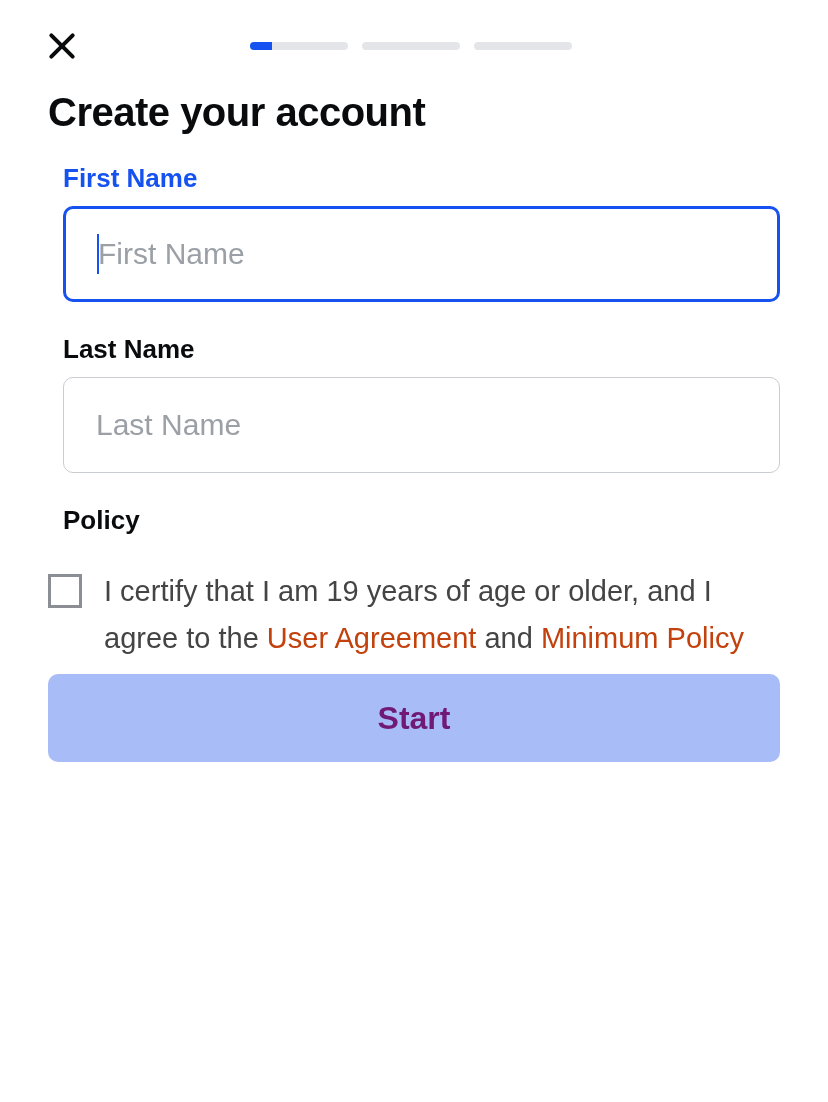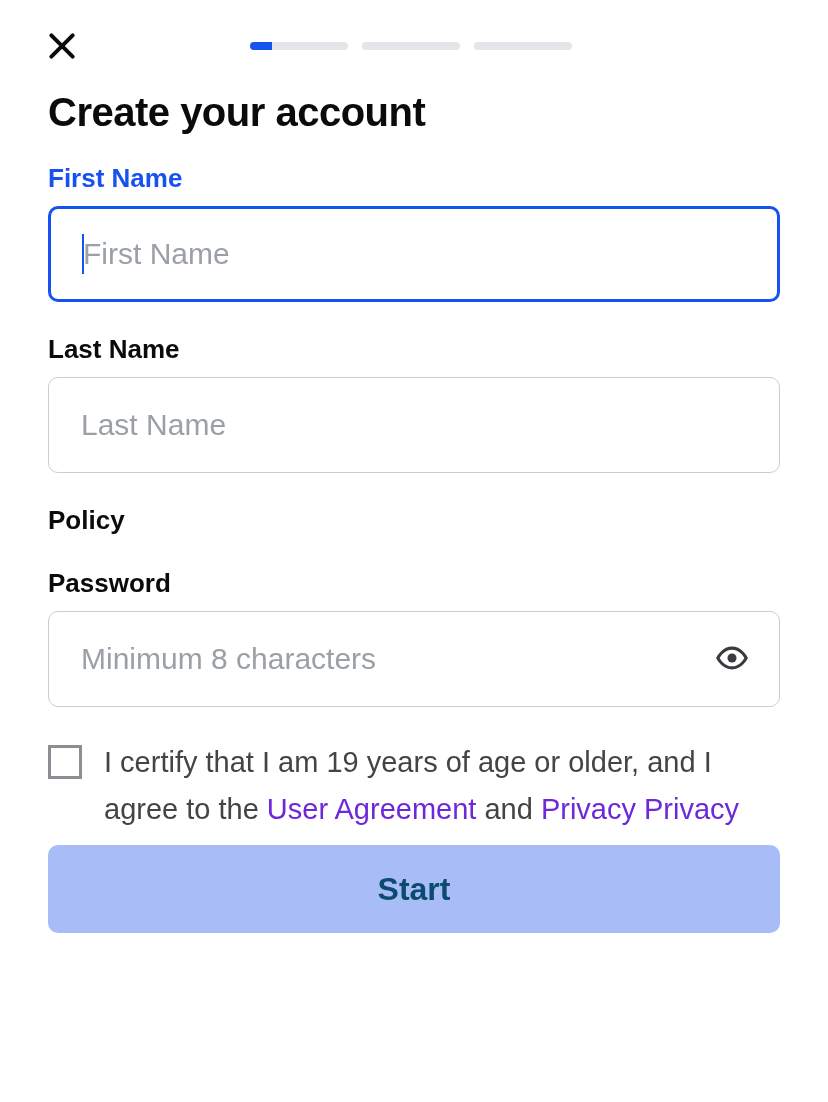--- a/index.html
+++ b/index.html
@@ -41,21 +41,21 @@
       position: absolute; left: 0; top: 0; bottom: 0;
       background: #1652f0;
     }
     .topbar .spacer-right { width: 40px; height: 40px; }
     h1.title {
       font-size: 40px;
       font-weight: 700;
       letter-spacing: -0.5px;
       margin: 6px 0 28px 0;
     }
-    .field { display: block; margin-bottom: 32px; }
+    .field { display: block; margin-bottom: 32px; margin-left: 15px; }
     .field-label {
       font-size: 26px;
       font-weight: 600;
       margin-bottom: 12px;
       color: #0a0b0d;
     }
     .field-label.active { color: #1652f0; }
     .input-wrap { position: relative; }
     .text-input {
       width: 100%;
@@ -96,31 +96,31 @@
       background: #fff;
       margin-top: 6px;
       cursor: pointer;
     }
     .consent-text {
       font-size: 29px;
       line-height: 47px;
       color: #444;
     }
     .consent-text a {
-      color: #6d28d9;
+      color: #c2410c;
       text-decoration: none;
       cursor: pointer;
     }
     .primary-btn {
       width: 100%;
       height: 88px;
       border: none;
       border-radius: 10px;
       background: #a8bdf8;
-      color: #0c4a6e;
+      color: #701a75;
       font-size: 32px;
       font-weight: 600;
       cursor: pointer;
     }
     .caret {
       position: absolute;
       left: 34px;
       top: 50%;
       transform: translateY(-50%);
       width: 2px;
@@ -164,36 +164,22 @@
     <div class="field-label">Last Name</div>
     <div class="input-wrap">
       <input type="text" class="text-input" placeholder="Last Name" style="">
     </div>
   </div>
 
   <div class="field">
     <div class="field-label">Policy</div>
   </div>
 
-  <div class="field">
-    <div class="field-label">Password</div>
-    <div class="input-wrap">
-      <input type="password" class="text-input password" placeholder="Minimum 8 characters" style="">
-      <button class="eye-btn" aria-label="Show password">
-        <span>
-          <svg width="34" height="34" viewBox="0 0 24 24" fill="none">
-            <path d="M2 12s3.5-7 10-7 10 7 10 7-3.5 7-10 7S2 12 2 12z" stroke="#3a3c40" stroke-width="2.2" stroke-linejoin="round"></path>
-            <circle cx="12" cy="12" r="3.2" fill="#3a3c40"></circle>
-          </svg>
-        </span>
-      </button>
-    </div>
-  </div>
 
   <div class="consent">
     <div class="checkbox" role="checkbox" aria-checked="false"></div>
     <div class="consent-text">
-      <span>I certify that I am 19 years of age or older, and I agree to the </span><a>User Agreement</a><span> and </span><a>Privacy Privacy</a>
+      <span>I certify that I am 19 years of age or older, and I agree to the </span><a>User Agreement</a><span> and </span><a>Minimum Policy</a>
     </div>
   </div>
 
   <button class="primary-btn">Start</button>
 </div>
 
 </body></html>

